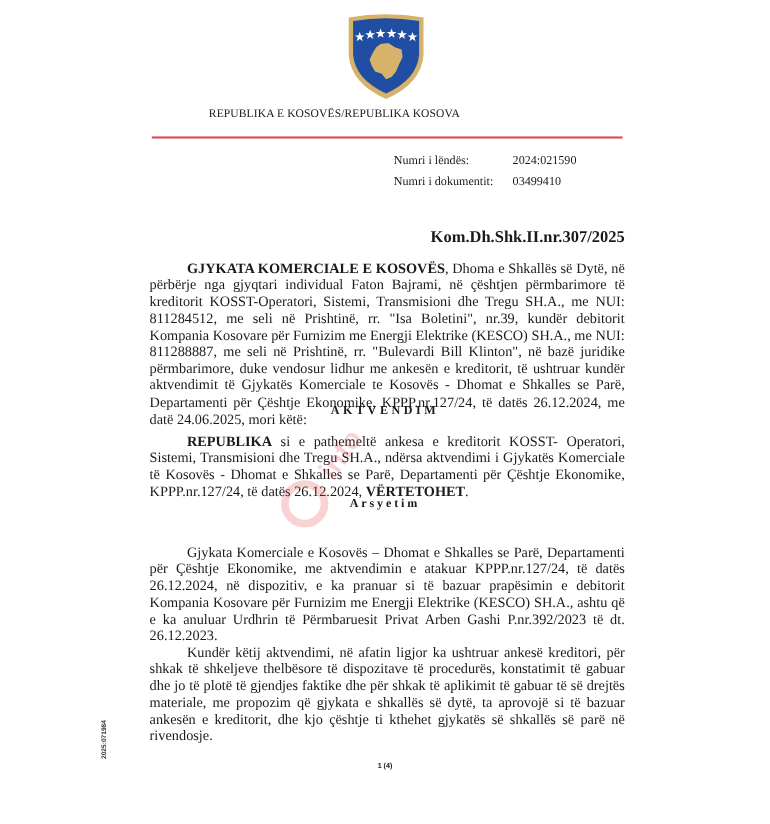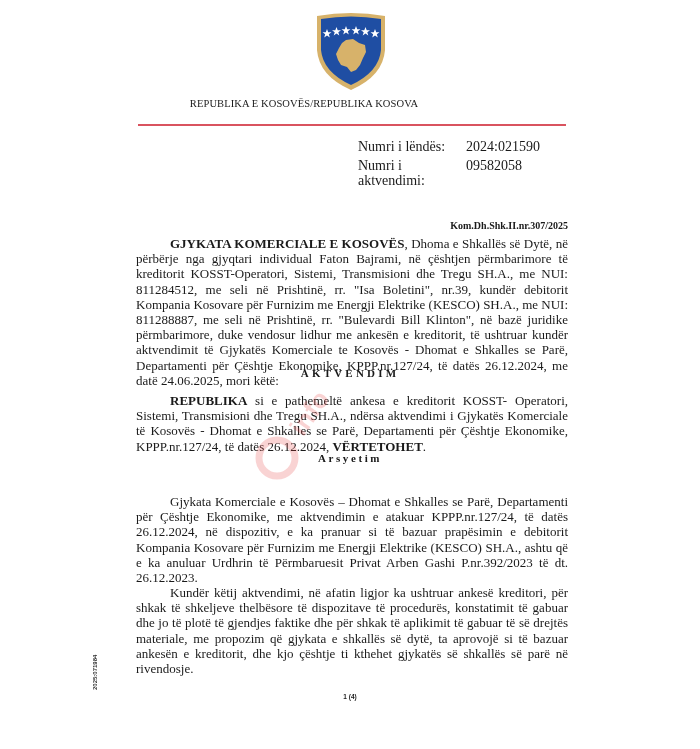--- a/index.html
+++ b/index.html
@@ -3,24 +3,24 @@
 <meta charset="utf-8">
 <style>
   html, body { margin:0; padding:0; background:#ffffff; }
   body { width:700px; height:749px; position:relative; overflow:hidden;
          font-family:"Liberation Serif", "DejaVu Serif", serif; color:#1a1a1a; }
   .page { position:absolute; left:0; top:0; width:700px; height:749px; }
   .emblem { position:absolute; left:313px; top:10px; width:76px; height:82px; }
   .republic { position:absolute; left:0; width:608px; top:98px; text-align:center;
               font-size:10.5px; letter-spacing:0.1px; }
   .redline { position:absolute; left:138px; top:124px; width:428px; height:1.5px; background:#d9535f; }
-  .meta { position:absolute; left:358px; top:139px; font-size:14px; }
+  .meta { position:absolute; left:358px; top:139px; font-size:11px; }
   .meta-row { display:flex; height:19px; line-height:15px; }
   .meta-label { width:108px; }
-  .refno { position:absolute; right:132px; top:220px; font-size:10px; font-weight:bold; }
+  .refno { position:absolute; right:132px; top:208px; font-size:15px; font-weight:bold; }
   .body { position:absolute; left:136px; width:432px; font-size:13px; line-height:15.2px;
           text-align:justify; }
   .indent { text-indent:34px; }
   .heading { position:absolute; left:0; width:700px; text-align:center; font-size:11px; font-weight:bold; }
   .spaced { letter-spacing:3.2px; }
   .spaced-sm { letter-spacing:2.6px; font-weight:bold; }
   .pageno { position:absolute; left:0; width:700px; top:693px; text-align:center;
             font-family:"Liberation Sans", "DejaVu Sans", sans-serif; font-size:6.5px; font-weight:bold; }
   .sidecode { position:absolute; left:92px; top:690px; transform-origin:left top; transform:rotate(-90deg);
               font-family:"Liberation Sans", "DejaVu Sans", sans-serif; font-size:6px; font-weight:bold; color:#333; }
@@ -48,22 +48,22 @@
 
   <div class="republic">REPUBLIKA E KOSOVËS/REPUBLIKA KOSOVA</div>
   <div class="redline"></div>
 
   <div class="meta">
     <div class="meta-row">
       <span class="meta-label">Numri i lëndës:</span>
       <span>2024:021590</span>
     </div>
     <div class="meta-row">
-      <span class="meta-label">Numri i aktvendimi:</span>
-      <span>09582058</span>
+      <span class="meta-label">Numri i dokumentit:</span>
+      <span>03499410</span>
     </div>
   </div>
 
   <div class="refno">Kom.Dh.Shk.II.nr.307/2025</div>
 
   <div class="body indent" style="top:236px;"><b>GJYKATA KOMERCIALE E KOSOVËS</b><span>, Dhoma e Shkallës së Dytë, në përbërje nga gjyqtari individual Faton Bajrami, në çështjen përmbarimore të kreditorit KOSST-Operatori, Sistemi, Transmisioni dhe Tregu SH.A., me NUI: 811284512, me seli në Prishtinë, rr. "Isa Boletini", nr.39, kundër debitorit Kompania Kosovare për Furnizim me Energji Elektrike (KESCO) SH.A., me NUI: 811288887, me seli në Prishtinë, rr. "Bulevardi Bill Klinton", në bazë juridike përmbarimore, duke vendosur lidhur me ankesën e kreditorit, të ushtruar kundër aktvendimit të Gjykatës Komerciale te Kosovës - Dhomat e Shkalles se Parë, Departamenti për Çështje Ekonomike, KPPP.nr.127/24, të datës 26.12.2024, me datë 24.06.2025, mori këtë:</span></div>
 
   <div class="heading spaced" style="top:367px;">AKTVENDIM</div>
 
   <div class="body indent" style="top:393px;"><b>REPUBLIKA</b><span> si e pathemeltë ankesa e kreditorit KOSST- Operatori, Sistemi, Transmisioni dhe Tregu SH.A., ndërsa aktvendimi i Gjykatës Komerciale të Kosovës - Dhomat e Shkalles se Parë, Departamenti për Çështje Ekonomike, KPPP.nr.127/24, të datës 26.12.2024, </span><b>VËRTETOHET</b><span>.</span></div>

